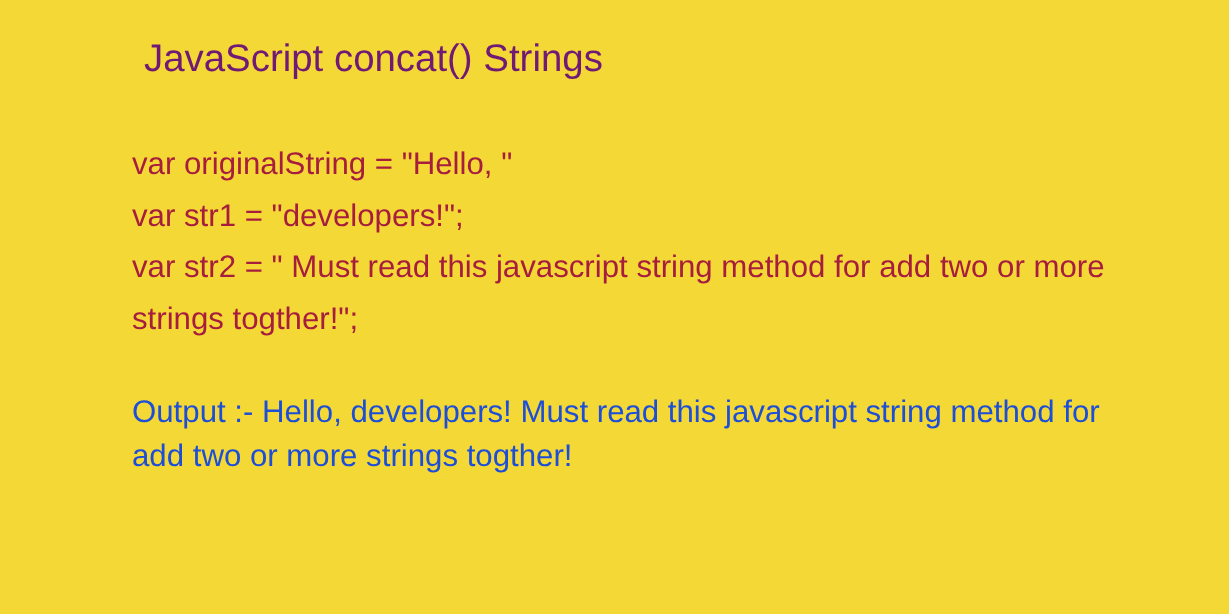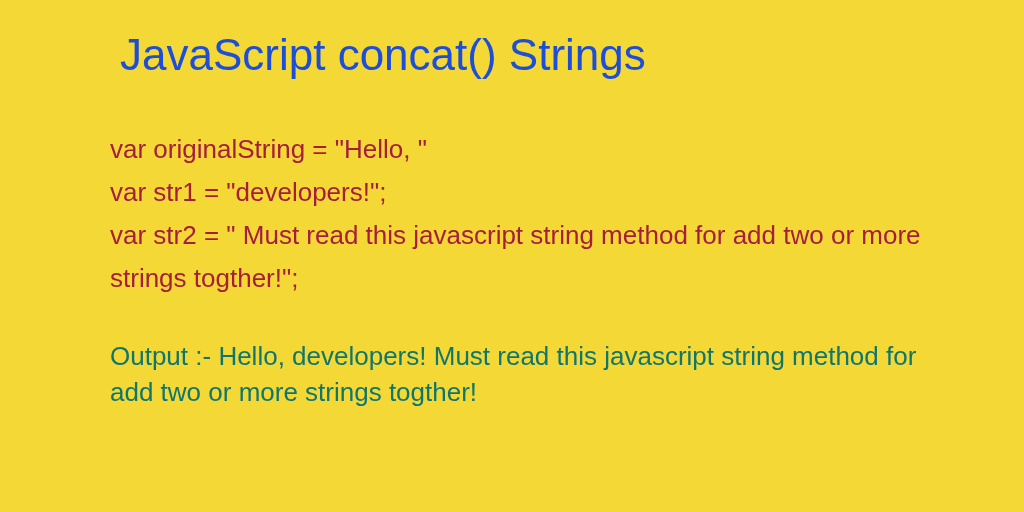--- a/index.html
+++ b/index.html
@@ -9,37 +9,37 @@
     }
     body {
       width: 1024px;
       height: 512px;
       background-color: #f4d835;
       font-family: 'Segoe UI', Tahoma, Geneva, Verdana, sans-serif;
       padding: 30px 80px 30px 110px;
       overflow: hidden;
     }
     .title {
-      color: #1d4ed8;
-      font-size: 44px;
+      color: #701a75;
+      font-size: 32px;
       font-weight: 400;
       margin-bottom: 48px;
       margin-left: 10px;
     }
     .code-block {
       color: #a61d3e;
       font-size: 26px;
       line-height: 1.65;
       margin-bottom: 38px;
     }
     .code-line {
       display: block;
     }
     .output-block {
-      color: #0f766e;
+      color: #1d4ed8;
       font-size: 26px;
       line-height: 1.4;
     }
   </style>
 </head>
 <body>
 
 <h1 class="title">JavaScript concat() Strings</h1>
 
 <div class="code-block">

